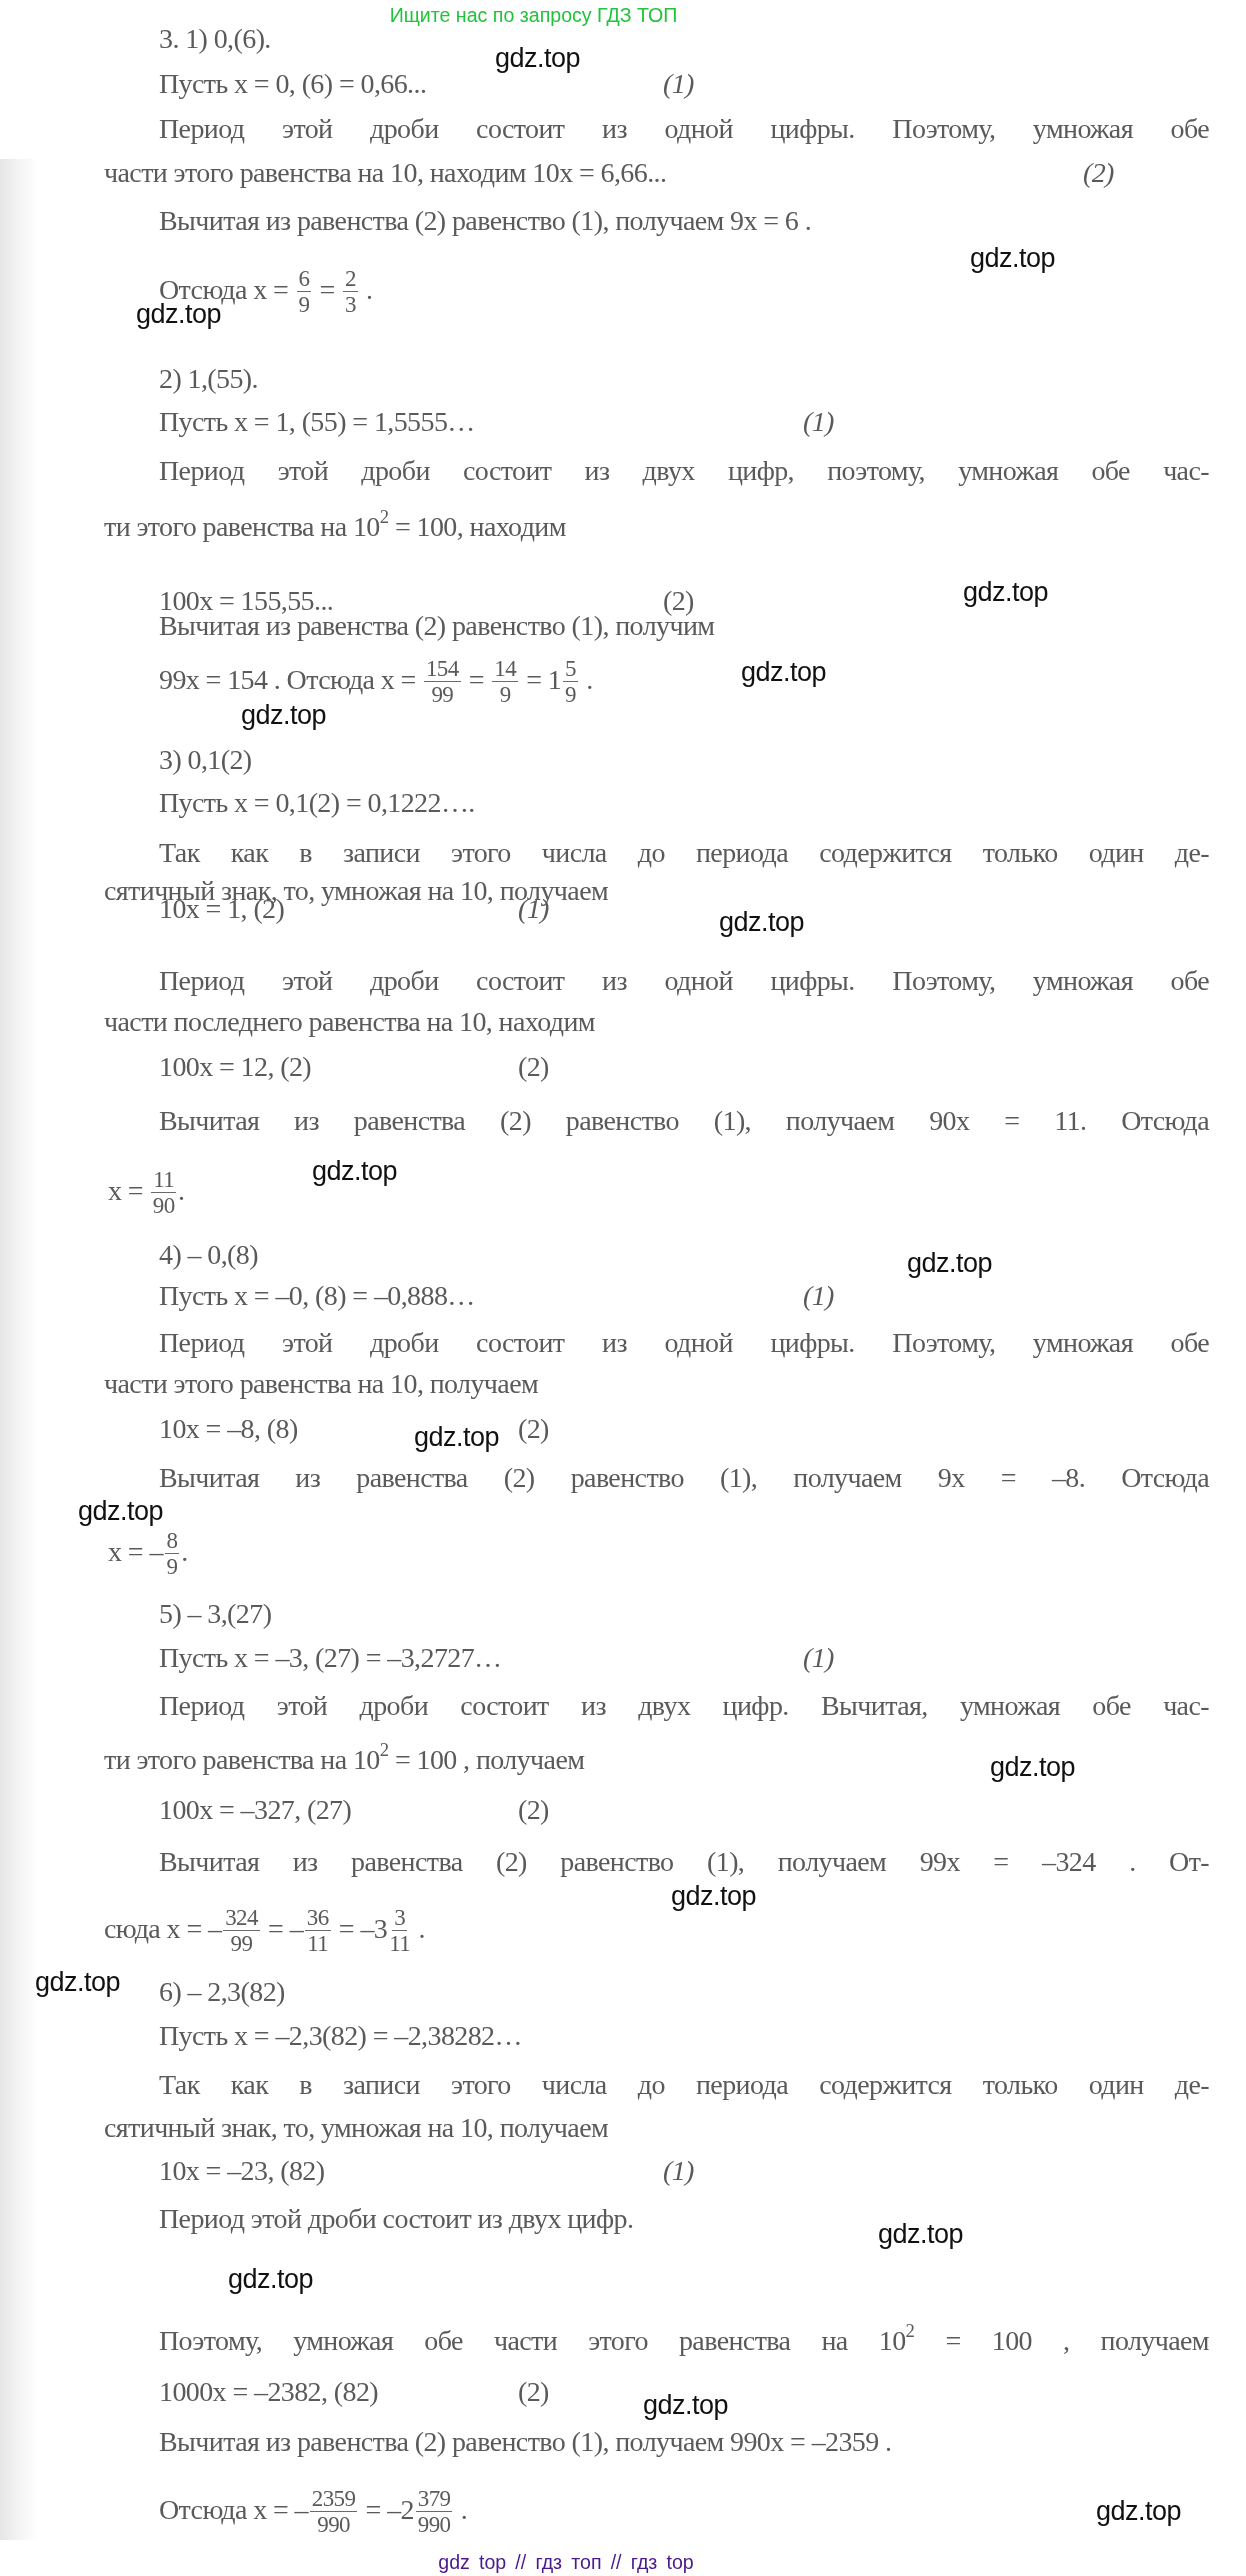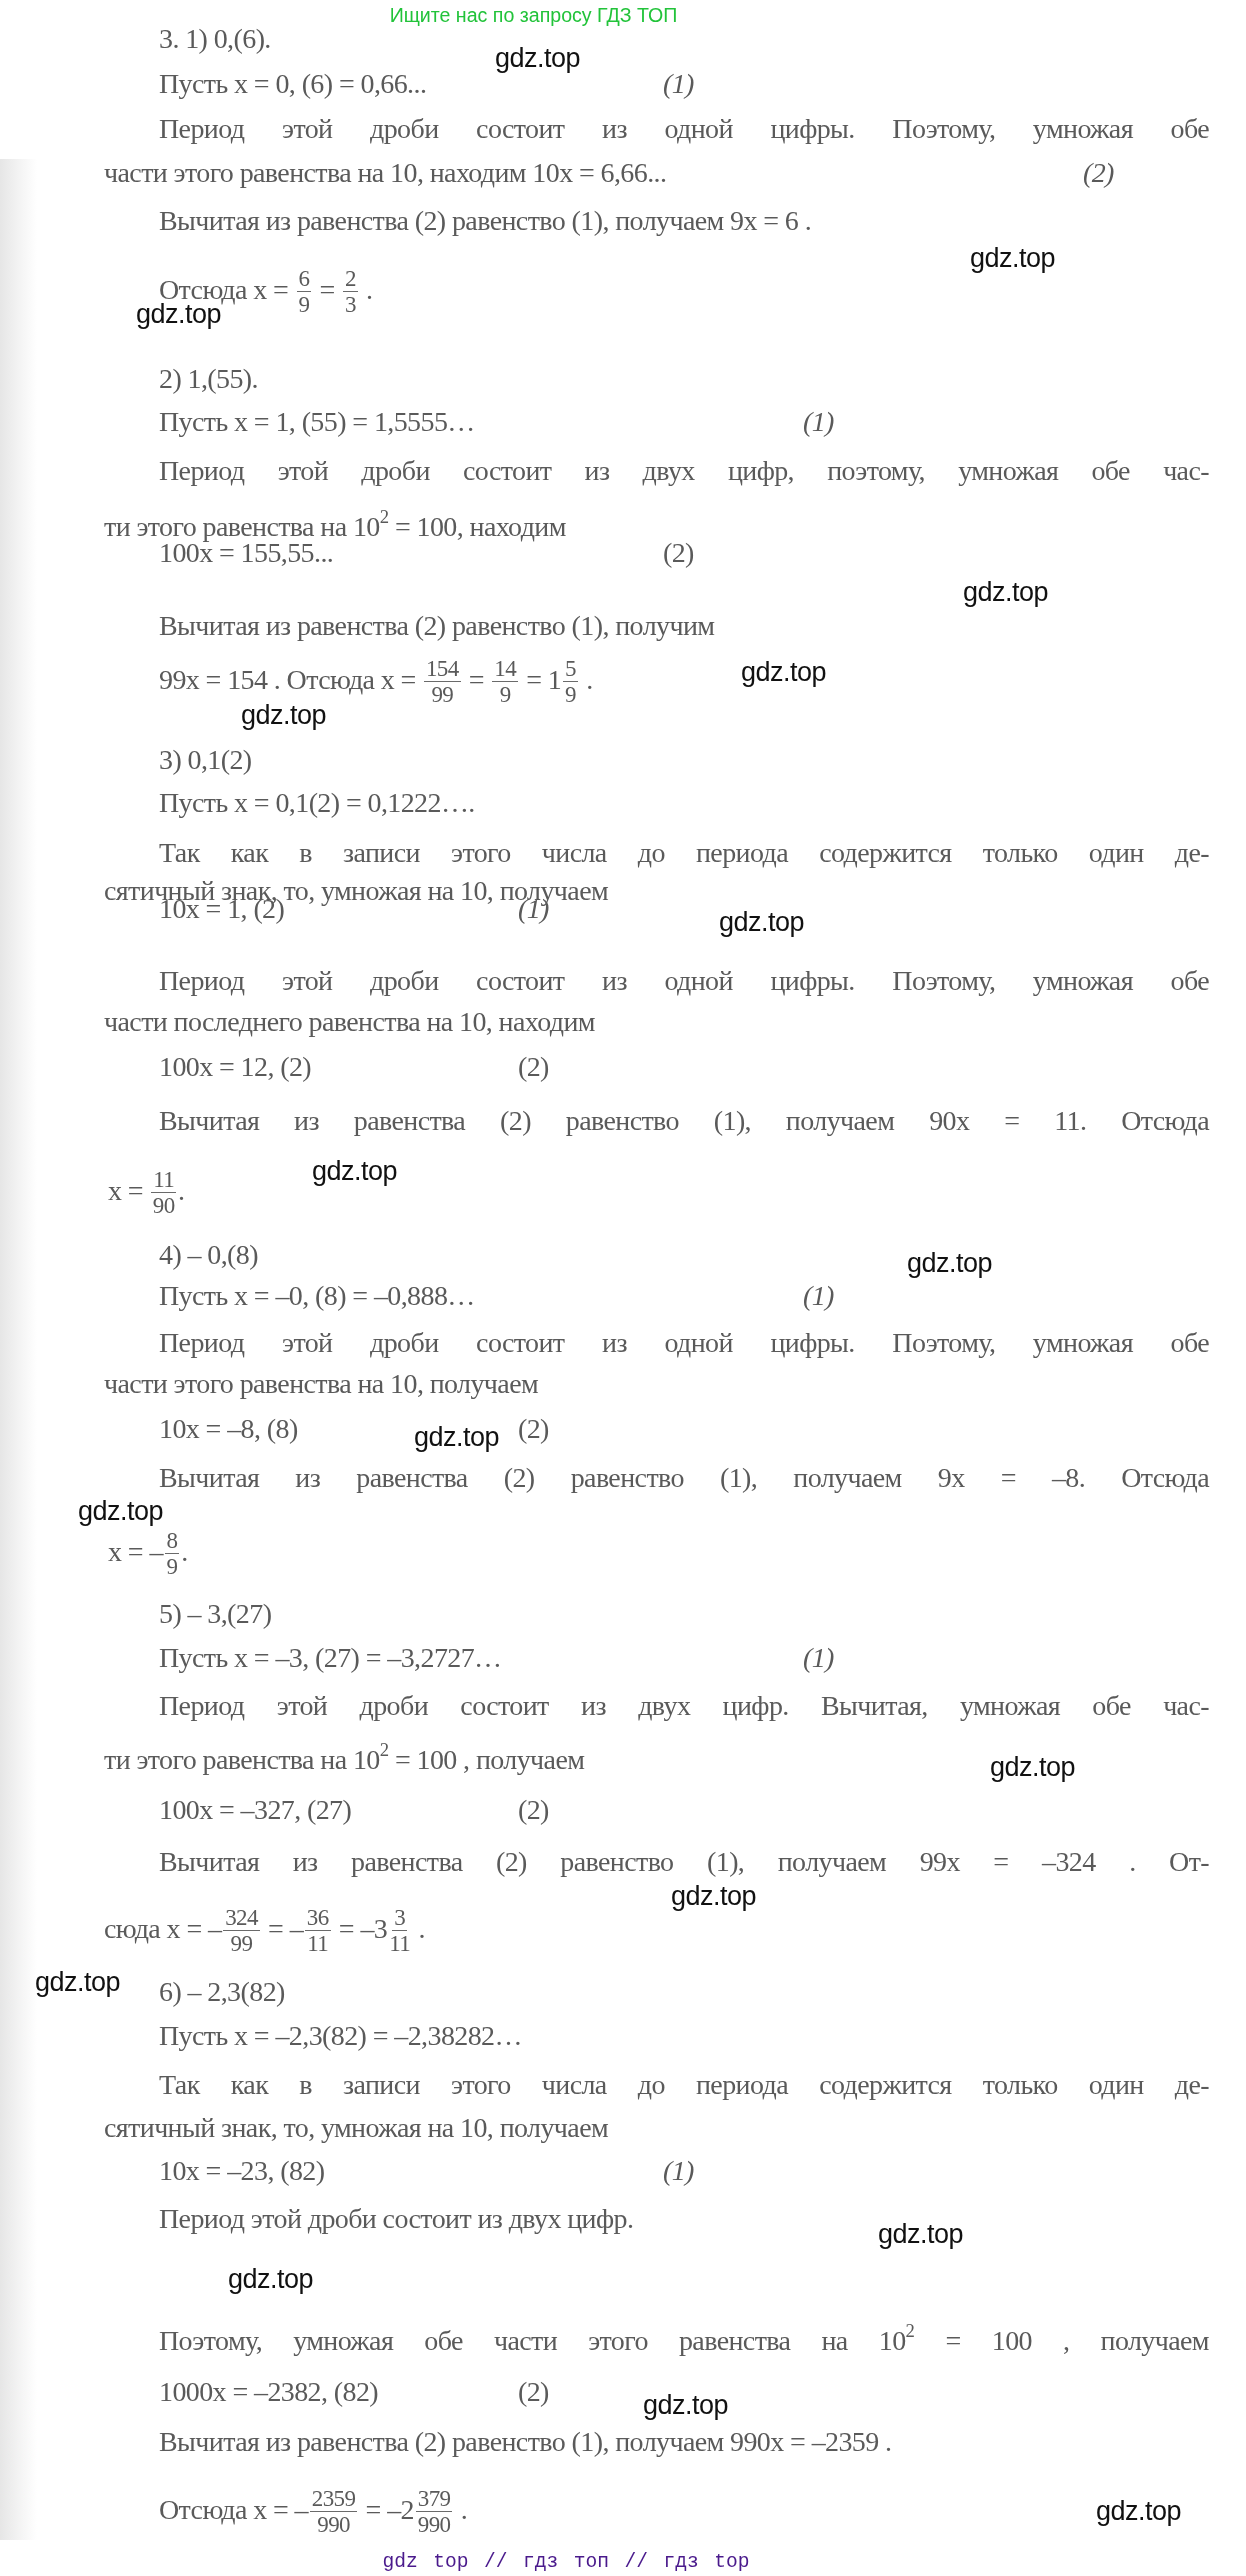--- a/index.html
+++ b/index.html
@@ -12,21 +12,21 @@
     position: absolute; left: 0; top: 159px; width: 37px; height: 2381px;
     background: linear-gradient(to right, #e6e6e6 0%, #f3f3f3 50%, #ffffff 100%);
   }
   .header {
     position: absolute; left: 0; top: 1.9px; width: 1067px; text-align: center;
     font-family: "Liberation Sans", sans-serif; font-size: 19.6px; line-height: 26px;
     color: #22c33a;
   }
   .footer {
     position: absolute; left: 0; top: 2549px; width: 1132px; text-align: center;
-    font-family: Liberation Mono, monospace; font-size: 19.6px; line-height: 26px;
+    font-family: Liberation Sans, sans-serif; font-size: 19.6px; line-height: 26px;
     color: #4a1a8c; word-spacing: 3.7px;
   }
   .ln {
     position: absolute; height: 34px; line-height: 34px; white-space: nowrap;
     font-size: 28px; color: #5a5a5a; letter-spacing: -0.6px;
   }
   .ln.ind { left: 159px; }
   .ln.cont { left: 104px; }
   .ln.full { width: 1050px; text-align: justify; text-align-last: justify; }
   .eqno { position: absolute; font-style: italic; }
@@ -77,21 +77,21 @@
 
 <div class="ln ind" style="top:362px">2) 1,(55).</div>
 <div class="ln ind" style="top:405px">
   <span>Пусть  x = 1, (55) = 1,5555…</span>
   <span class="eqno" style="left:644px">(1)</span>
 </div>
 <div class="ln ind full" style="top:454px">Период этой дроби состоит из двух цифр, поэтому, умножая обе час-</div>
 <div class="ln cont" style="top:510px">
   <span>ти этого равенства на 10</span><sup>2</sup><span> = 100,  находим</span>
 </div>
-<div class="ln ind" style="top:536px">
+<div class="ln ind" style="top:584px">
   <span>100x = 155,55...</span>
   <span class="eqno up" style="left:504px">(2)</span>
 </div>
 <div class="ln ind" style="top:609px">Вычитая из равенства (2) равенство (1), получим</div>
 <div class="ln ind" style="top:657px">
   <span>99x = 154 . Отсюда  x =</span>
   <span class="frac">
       <span class="num">154</span>
       <span class="den">99</span>
     </span>

